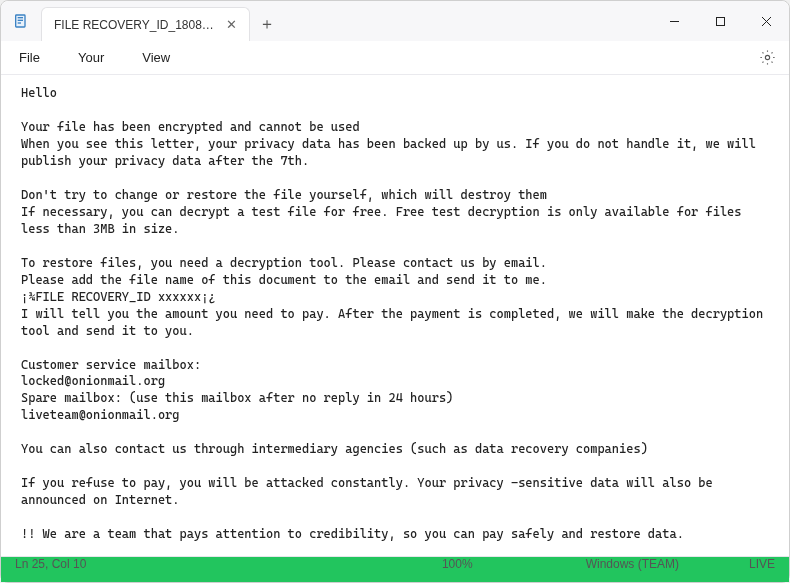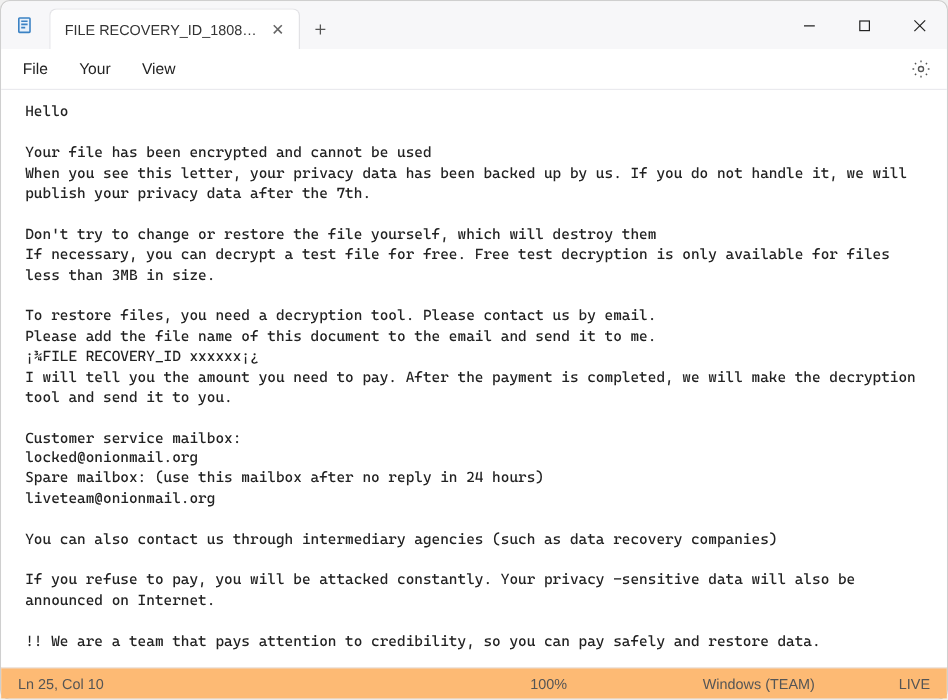--- a/index.html
+++ b/index.html
@@ -17,31 +17,31 @@
     display: flex; align-items: center; background: #fff; border: 1px solid #e2e2e5; border-bottom: none; border-radius: 6px 6px 0 0; margin-top: 6px; padding: 0 10px 0 12px; height: 34px; max-width: 220px; gap: 10px;
   }
   .tab-title { font-size: 12px; color: #333; white-space: nowrap; overflow: hidden; text-overflow: ellipsis; max-width: 160px; }
   .tab-close { font-size: 13px; color: #666; cursor: pointer; padding: 0 2px; }
   .newtab { width: 34px; display:flex; align-items:center; justify-content:center; color:#555; font-size: 16px; margin-top:6px; cursor:pointer; }
   .titlebar-spacer { flex: 1; }
   .win-controls { display: flex; align-items: stretch; }
   .win-btn { width: 46px; display:flex; align-items:center; justify-content:center; font-size: 12px; color:#222; cursor:pointer; }
   .win-btn svg { width: 11px; height: 11px; }
   .menubar {
-    height: 34px; display:flex; align-items:center; padding: 0 6px; border-bottom: 1px solid #eaeaee; background:#fff; gap: 2px;
+    height: 34px; display:flex; align-items:center; padding: 0 6px; border-bottom: 1px solid #eaeaee; background:#fff; gap: 14px;
   }
   .menu-item { padding: 4px 12px; font-size: 13px; color:#222; border-radius:4px; cursor:pointer; }
   .menubar-spacer { flex:1; }
   .gear { width:32px; height:32px; display:flex; align-items:center; justify-content:center; color:#555; cursor:pointer; }
   .content {
     flex: 1; overflow: hidden; background:#fff; padding: 10px 14px 6px 20px;
     font-family: "Cascadia Mono", Consolas, "Courier New", monospace; font-size: 12.3px; line-height: 1.38; color:#222; white-space: pre-wrap; position:relative;
   }
   .statusbar {
-    height: 26px; background:#fdba74; border-top:1px solid #e6e6ea; display:flex; align-items:center; font-size:12px; color:#555; padding: 0 14px; gap: 30px;
+    height: 26px; background:#22c55e; border-top:1px solid #e6e6ea; display:flex; align-items:flex-start; font-size:12px; color:#555; padding: 0 14px; gap: 30px;
   }
   .statusbar .spacer { flex:1; }
   .statusbar .cell { padding-right: 40px; margin-left: 43px; }
 </style>
 </head>
 <body>
 
 <div class="window">
 
   <div class="titlebar">

